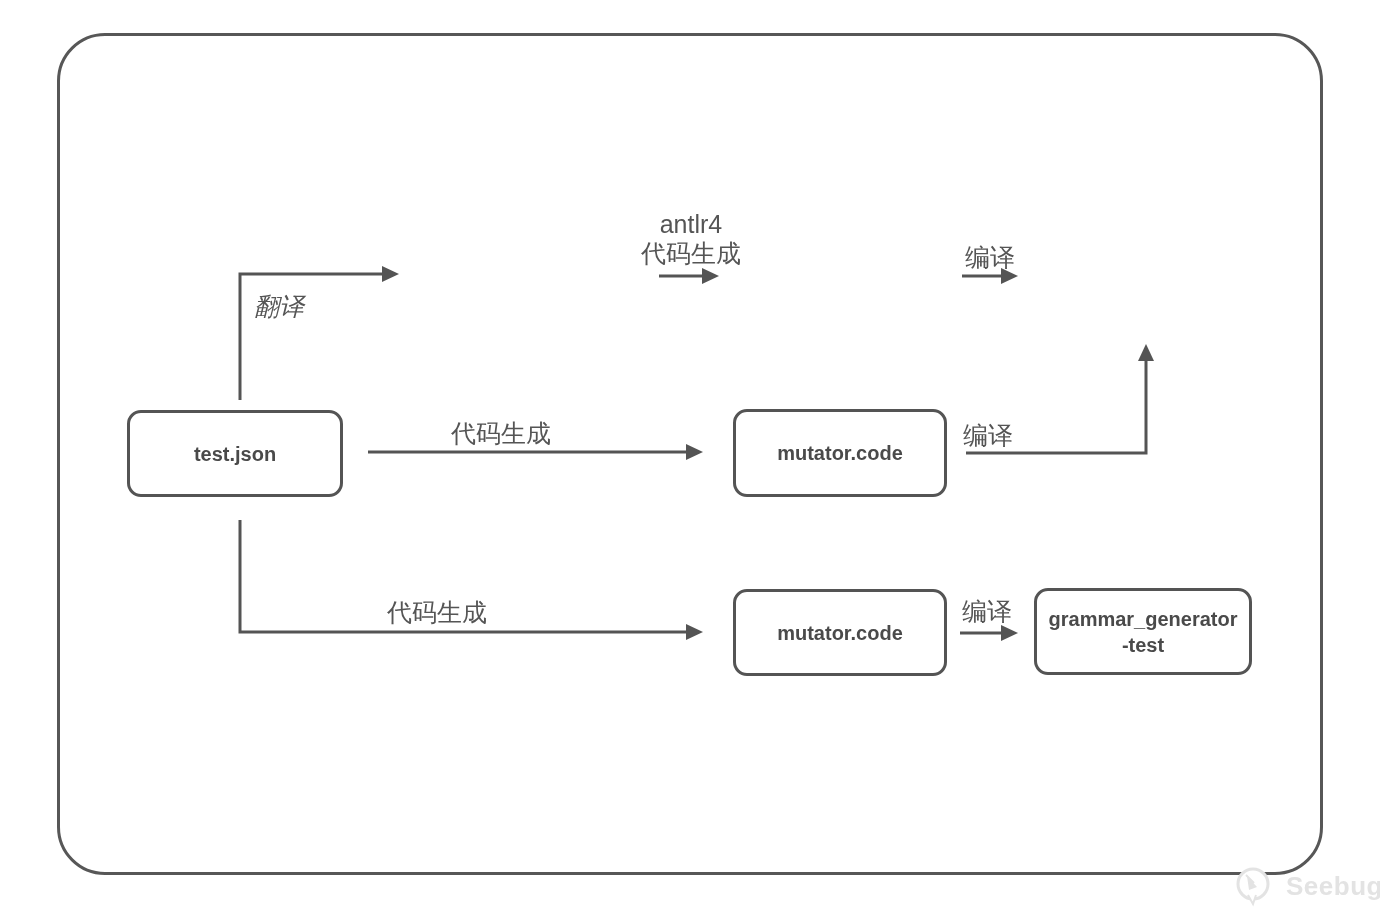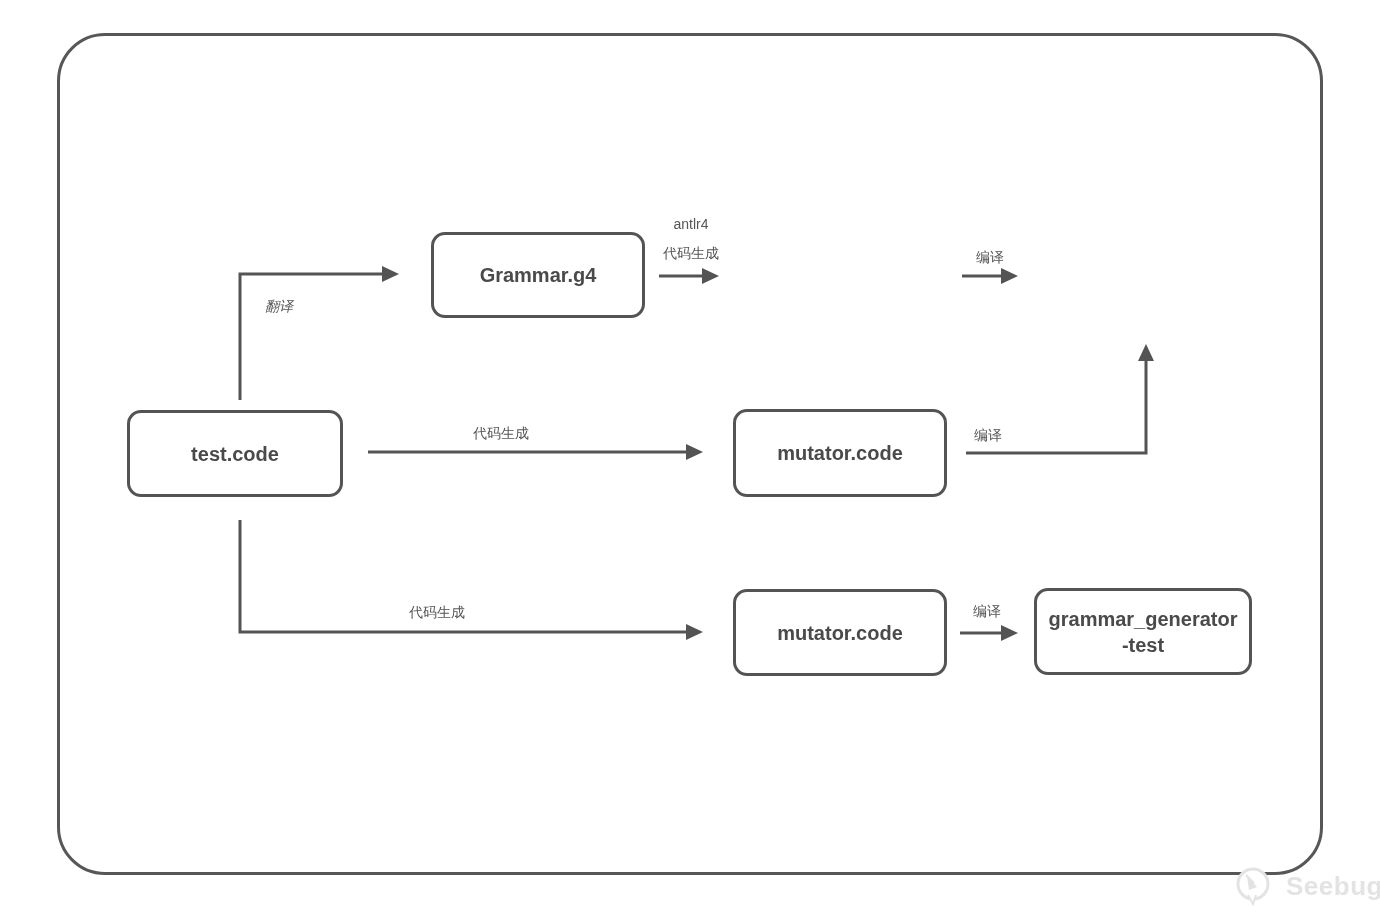--- a/index.html
+++ b/index.html
@@ -53,21 +53,21 @@
     text-align: center;
     font-weight: bold;
     font-size: 20px;
     color: #4a4a4a;
     line-height: 26px;
     box-sizing: border-box;
   }
   .edge-label {
     position: absolute;
     transform: translateX(-50%);
-    font-size: 14px;
+    font-size: 25px;
     color: #555555;
     white-space: nowrap;
     text-align: center;
     line-height: 29px;
   }
   .edge-label span { display: block; }
   .node span { display: block; }
   .watermark {
     position: absolute;
     left: 1234px;
@@ -122,26 +122,23 @@
       <polygon points="703,632 686,624 686,640"></polygon>
     </g>
 
     <g>
       <path d="M960 633 L1001 633"></path>
       <polygon points="1018,633 1001,625 1001,641"></polygon>
     </g>
   </svg>
 
   <div class="node" style="left:127px; top:410px; width:216px; height:87px;">
-    <span>test.code</span>
+    <span>test.json</span>
   </div>
 
-  <div class="node" style="left:431px; top:232px; width:214px; height:86px;">
-    <span>Grammar.g4</span>
-  </div>
 
 
 
   <div class="node" style="left:733px; top:409px; width:214px; height:88px;">
     <span>mutator.code</span>
   </div>
 
   <div class="node" style="left:733px; top:589px; width:214px; height:87px;">
     <span>mutator.code</span>
   </div>

